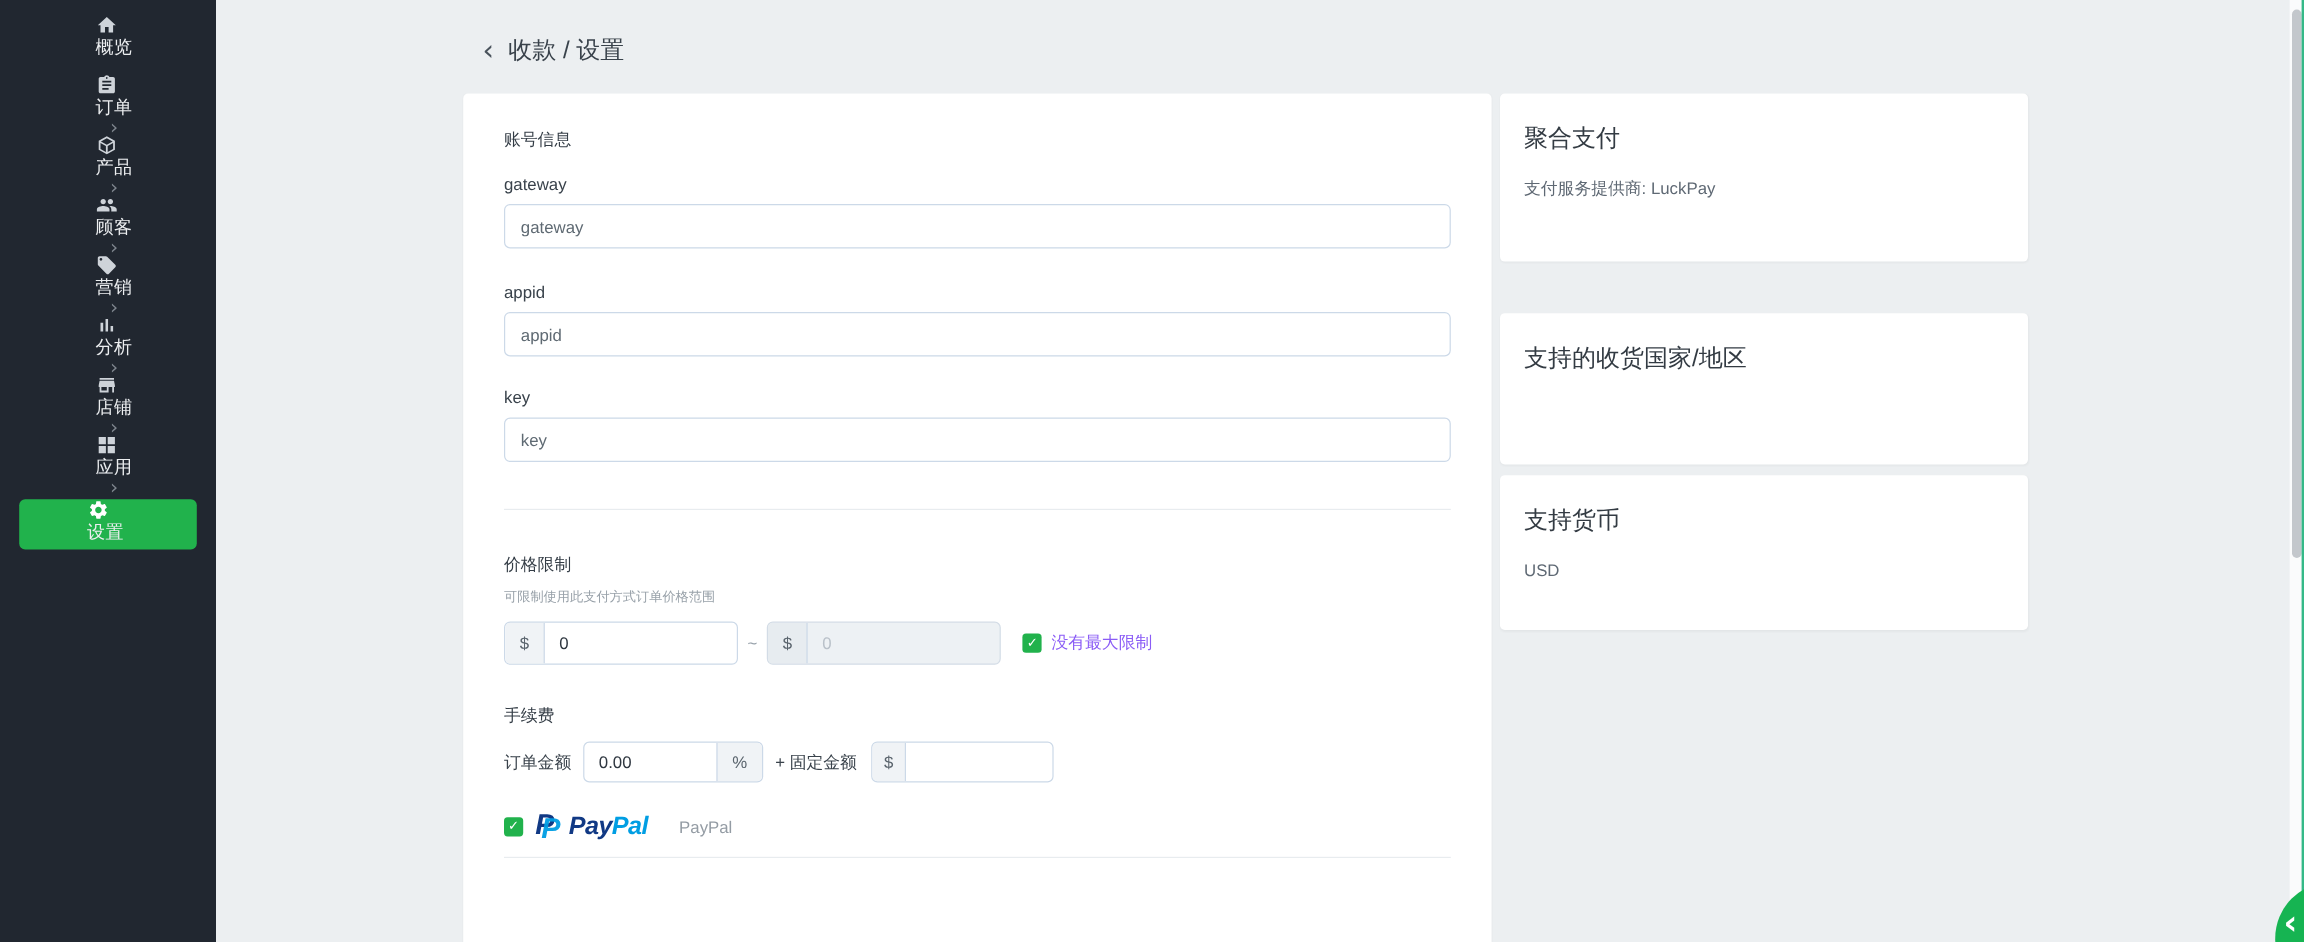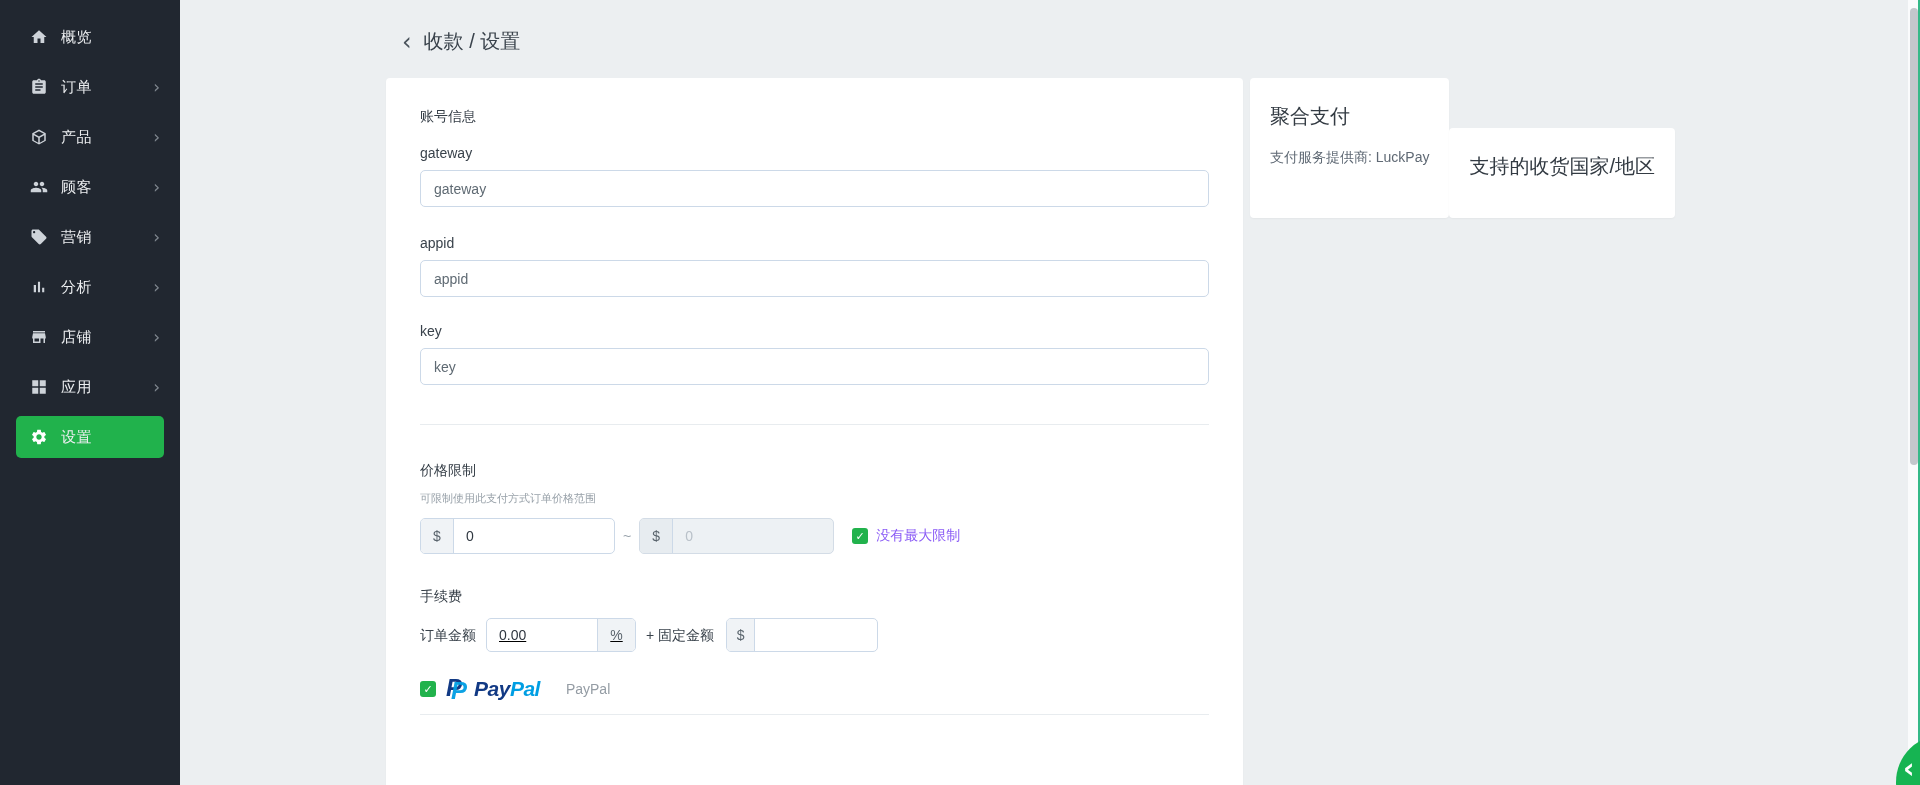--- a/index.html
+++ b/index.html
@@ -1,21 +1,21 @@
 <!DOCTYPE html>
 <html><head>
 <meta charset="utf-8">
 <style>
   * { margin:0; padding:0; box-sizing:border-box; }
   html,body { width:1920px; height:785px; overflow:hidden; }
   body { font-family:"Liberation Sans","DejaVu Sans",sans-serif; background:#eceff1; position:relative; }
 
   
   .sidebar { position:absolute; left:0; top:0; width:180px; height:785px; background:#212730; padding-top:12px; z-index:5; }
-  .nav-item { display:flex; align-items:center; height:50px; padding:0 20px 0 30px; color:#eceef0; cursor:pointer; }
+  .nav-item { display:flex; align-items:center; height:50px; padding:0 20px 0 30px; color:#eceef0; cursor:pointer;flex-direction:column; }
   .nav-item .ic { width:18px; height:18px; margin-right:13px; flex:none; display:flex; align-items:center; justify-content:center; }
   .nav-item .ic svg { width:18px; height:18px; fill:#ced3d9; }
   .nav-item .lbl { font-size:15px; flex:1; letter-spacing:.5px; }
   .nav-item .chev { color:#7f868e; font-size:17px; line-height:1; font-family:"DejaVu Sans",sans-serif; }
   .nav-item.active { height:42px; margin:4px 16px; padding:0 18px 0 14px; background:#21b24c; border-radius:5px; }
   .nav-item.active .ic svg { fill:#ffffff; }
 
   
   .main { position:absolute; left:180px; top:0; right:0; bottom:0; background:#eceff1; overflow:hidden; }
   .breadcrumb { position:absolute; left:222px; top:28px; display:flex; align-items:center; color:#39424b; cursor:default; }
@@ -52,26 +52,26 @@
   .pp-logo { display:flex; align-items:center; margin-left:10px; cursor:default; }
   .pp-mono { position:relative; width:26px; height:26px; font-style:italic; font-weight:bold; font-size:24px; line-height:24px; }
   .pp-mono .p1 { position:absolute; left:0; top:0; color:#113984; }
   .pp-mono .p2 { position:absolute; left:5px; top:3px; color:#009ee3; opacity:.95; }
   .pp-word { font-style:italic; font-weight:bold; font-size:21px; letter-spacing:-.5px; margin-left:2px; }
   .pp-word .pay { color:#113984; }
   .pp-word .pal { color:#009ee3; }
   .pm-name { font-size:14px; color:#949ca4; margin-left:26px; }
 
   
-  .right-col { position:absolute; left:1070px; top:78px; width:440px; display:flex; flex-direction:row;align-items:flex-end; }
+  .right-col { position:absolute; left:1070px; top:78px; width:440px; display:flex; flex-direction:column; }
   .info-card { padding:26px 20px; margin-bottom:9px; }
   .info-card .ic-title { font-size:20px; color:#333b43; font-weight:500; line-height:24px; }
   .info-card .ic-body { font-size:14px; color:#5f6974; margin-top:21px; line-height:17px; }
   .info-card.c1 { height:140px; }
-  .info-card.c2 { height:90px; }
+  .info-card.c2 { height:126px;margin-top:34px; }
   .info-card.c3 { height:129px; }
 
   
   .scroll-track { position:absolute; right:0; top:0; width:12px; height:785px; background:#fafbfc; z-index:8; }
   .scroll-thumb { position:absolute; right:2px; top:8px; width:8px; height:457px; background:#c3c7cc; border-radius:4px; cursor:pointer; }
   .edge-line { position:absolute; right:0; top:0; width:2px; height:785px; background:#35b988; z-index:9; }
 
   
   .chat-fab { position:absolute; right:-70px; bottom:-44px; width:94px; height:94px; border-radius:50%; background:#16b452; z-index:10; cursor:pointer; }
   .chat-fab .fab-ic { position:absolute; left:7px; top:20px; color:#fff; font-size:28px; font-weight:bold; line-height:1; font-family:"DejaVu Sans",sans-serif; }
@@ -197,21 +197,21 @@
         <input type="text" disabled="" placeholder="0" style="">
       </div>
       <span class="cbx" style="margin-left:18px;">✓</span>
       <span class="cbx-label">没有最大限制</span>
     </div>
 
     <div class="sec-title" style="margin-top:34px;">手续费</div>
 
     <div class="row" style="margin-top:13px;">
       <span class="fld-label" style="margin-right:10px;">订单金额</span>
-      <div class="igroup" style="width:150px;height:34px;text-decoration:underline;">
+      <div class="igroup" style="width:150px;height:34px;">
         <input type="text" value="0.00" style="">
         <span class="affix suf">%</span>
       </div>
       <span class="fld-label" style="margin:0 12px 0 10px;">+ 固定金额</span>
       <div class="igroup" style="width:152px;height:34px;">
         <span class="affix pre" style="width:28px;">$</span>
         <input type="text" value="" style="">
       </div>
     </div>
 
@@ -232,20 +232,24 @@
   </div>
 
   <div class="right-col">
     <div class="card info-card c1">
       <div class="ic-title">聚合支付</div>
       <div class="ic-body">支付服务提供商: LuckPay</div>
     </div>
     <div class="card info-card c2">
       <div class="ic-title">支持的收货国家/地区</div>
     </div>
+    <div class="card info-card c3">
+      <div class="ic-title">支持货币</div>
+      <div class="ic-body">USD</div>
+    </div>
   </div>
 </div>
 
 <div class="scroll-track">
   <div class="scroll-thumb"></div>
 </div>
 <div class="edge-line"></div>
 
 <div class="chat-fab">
   <span class="fab-ic">‹</span>

